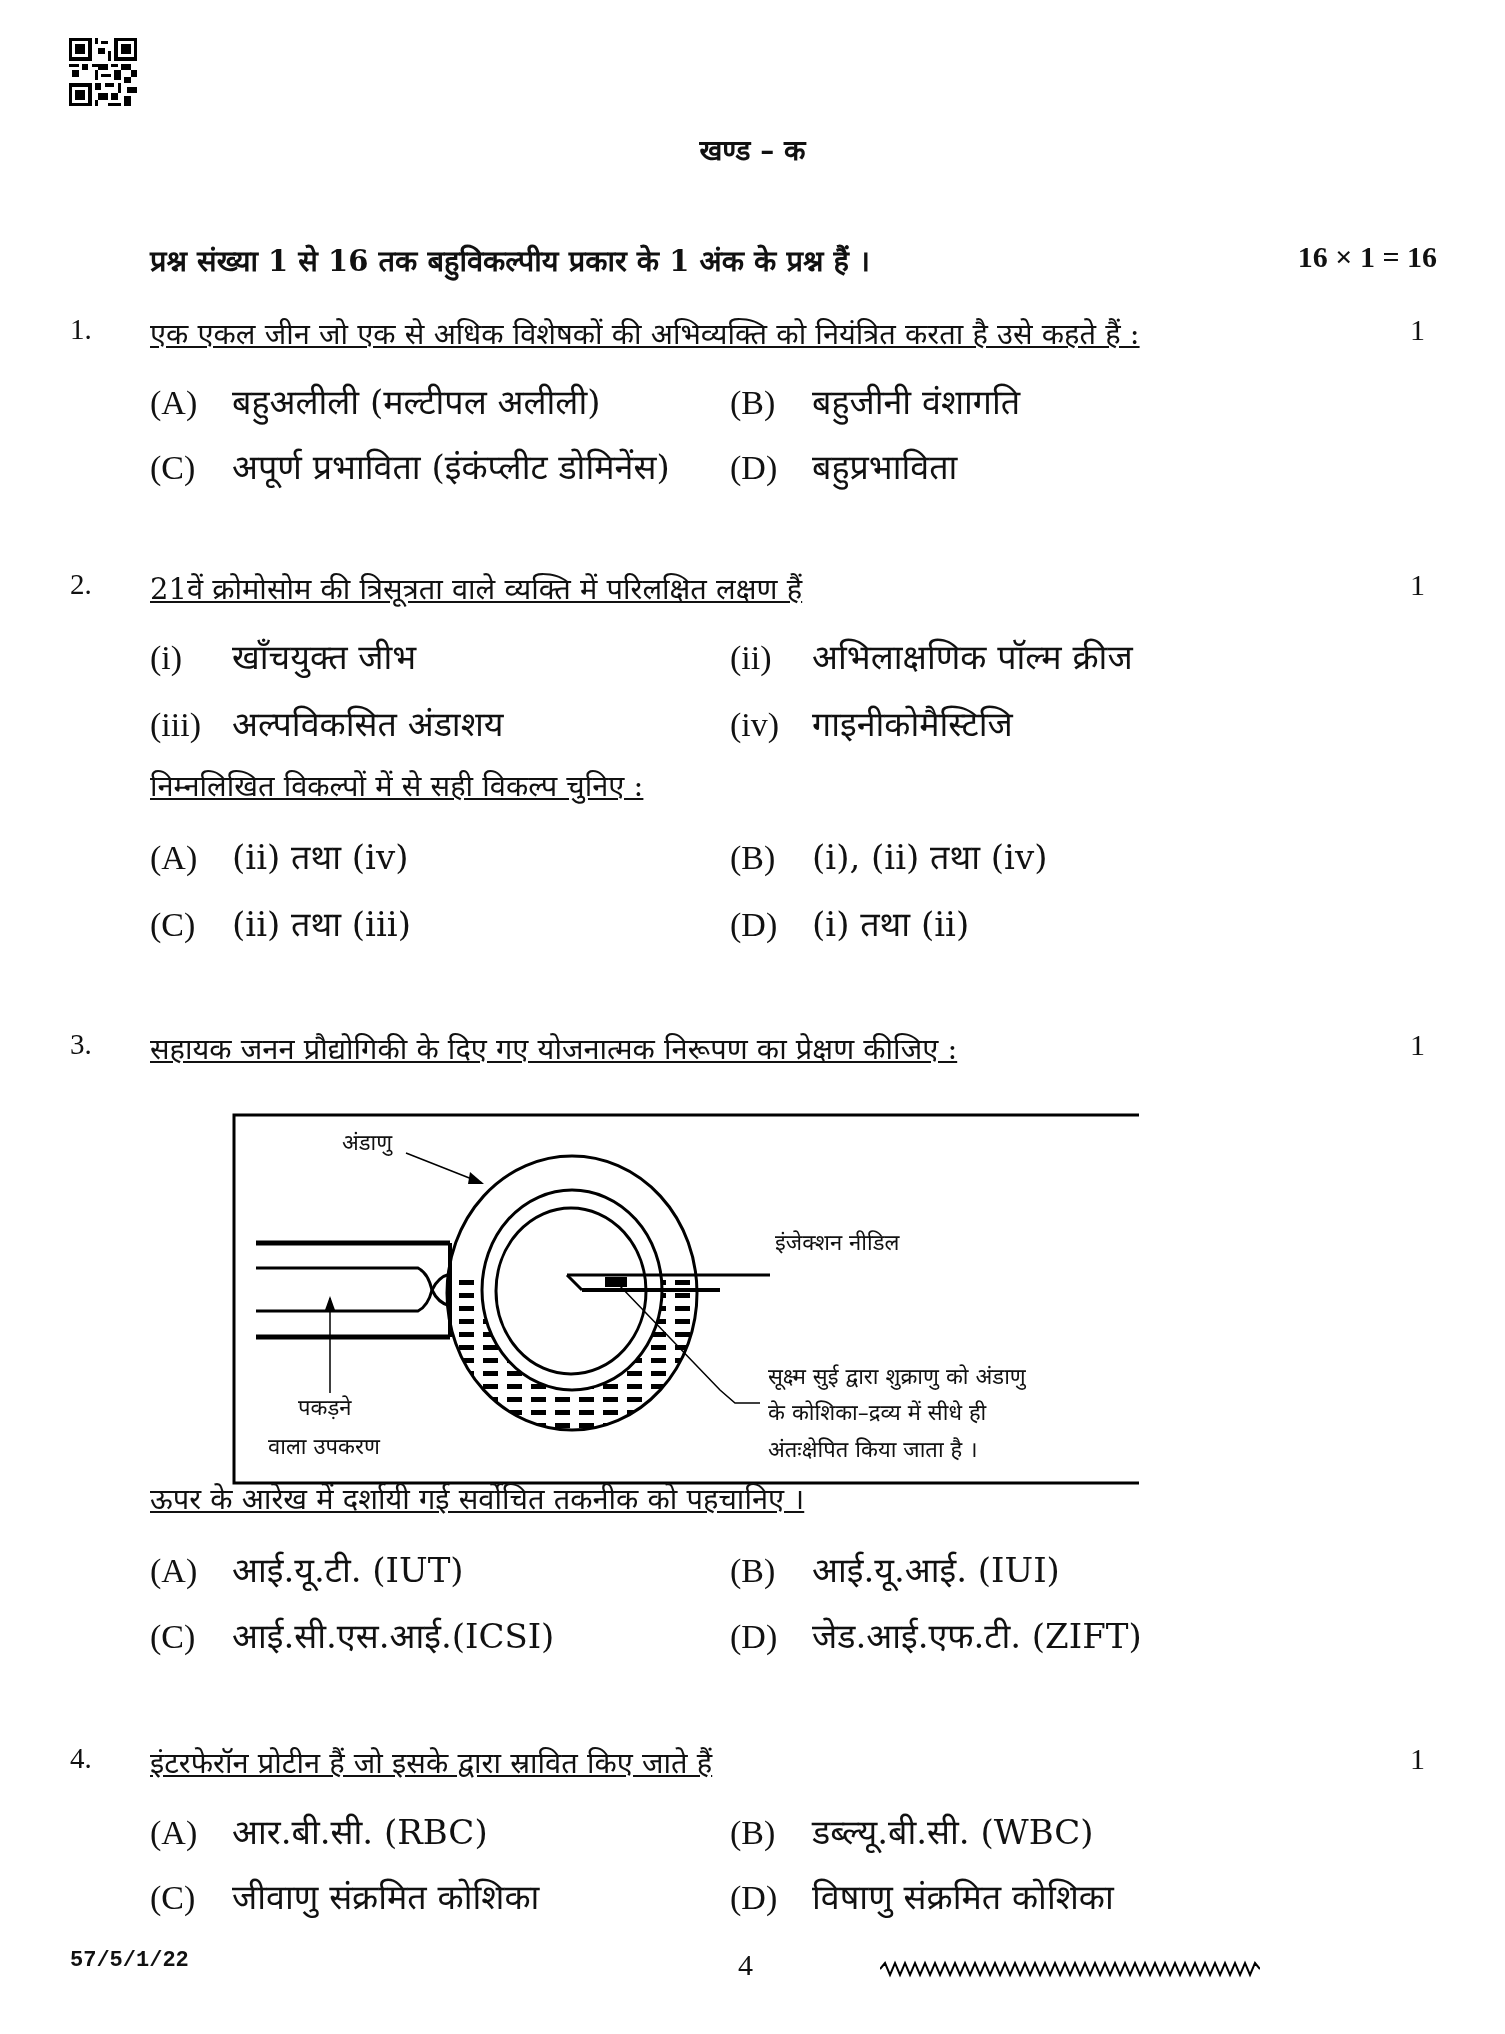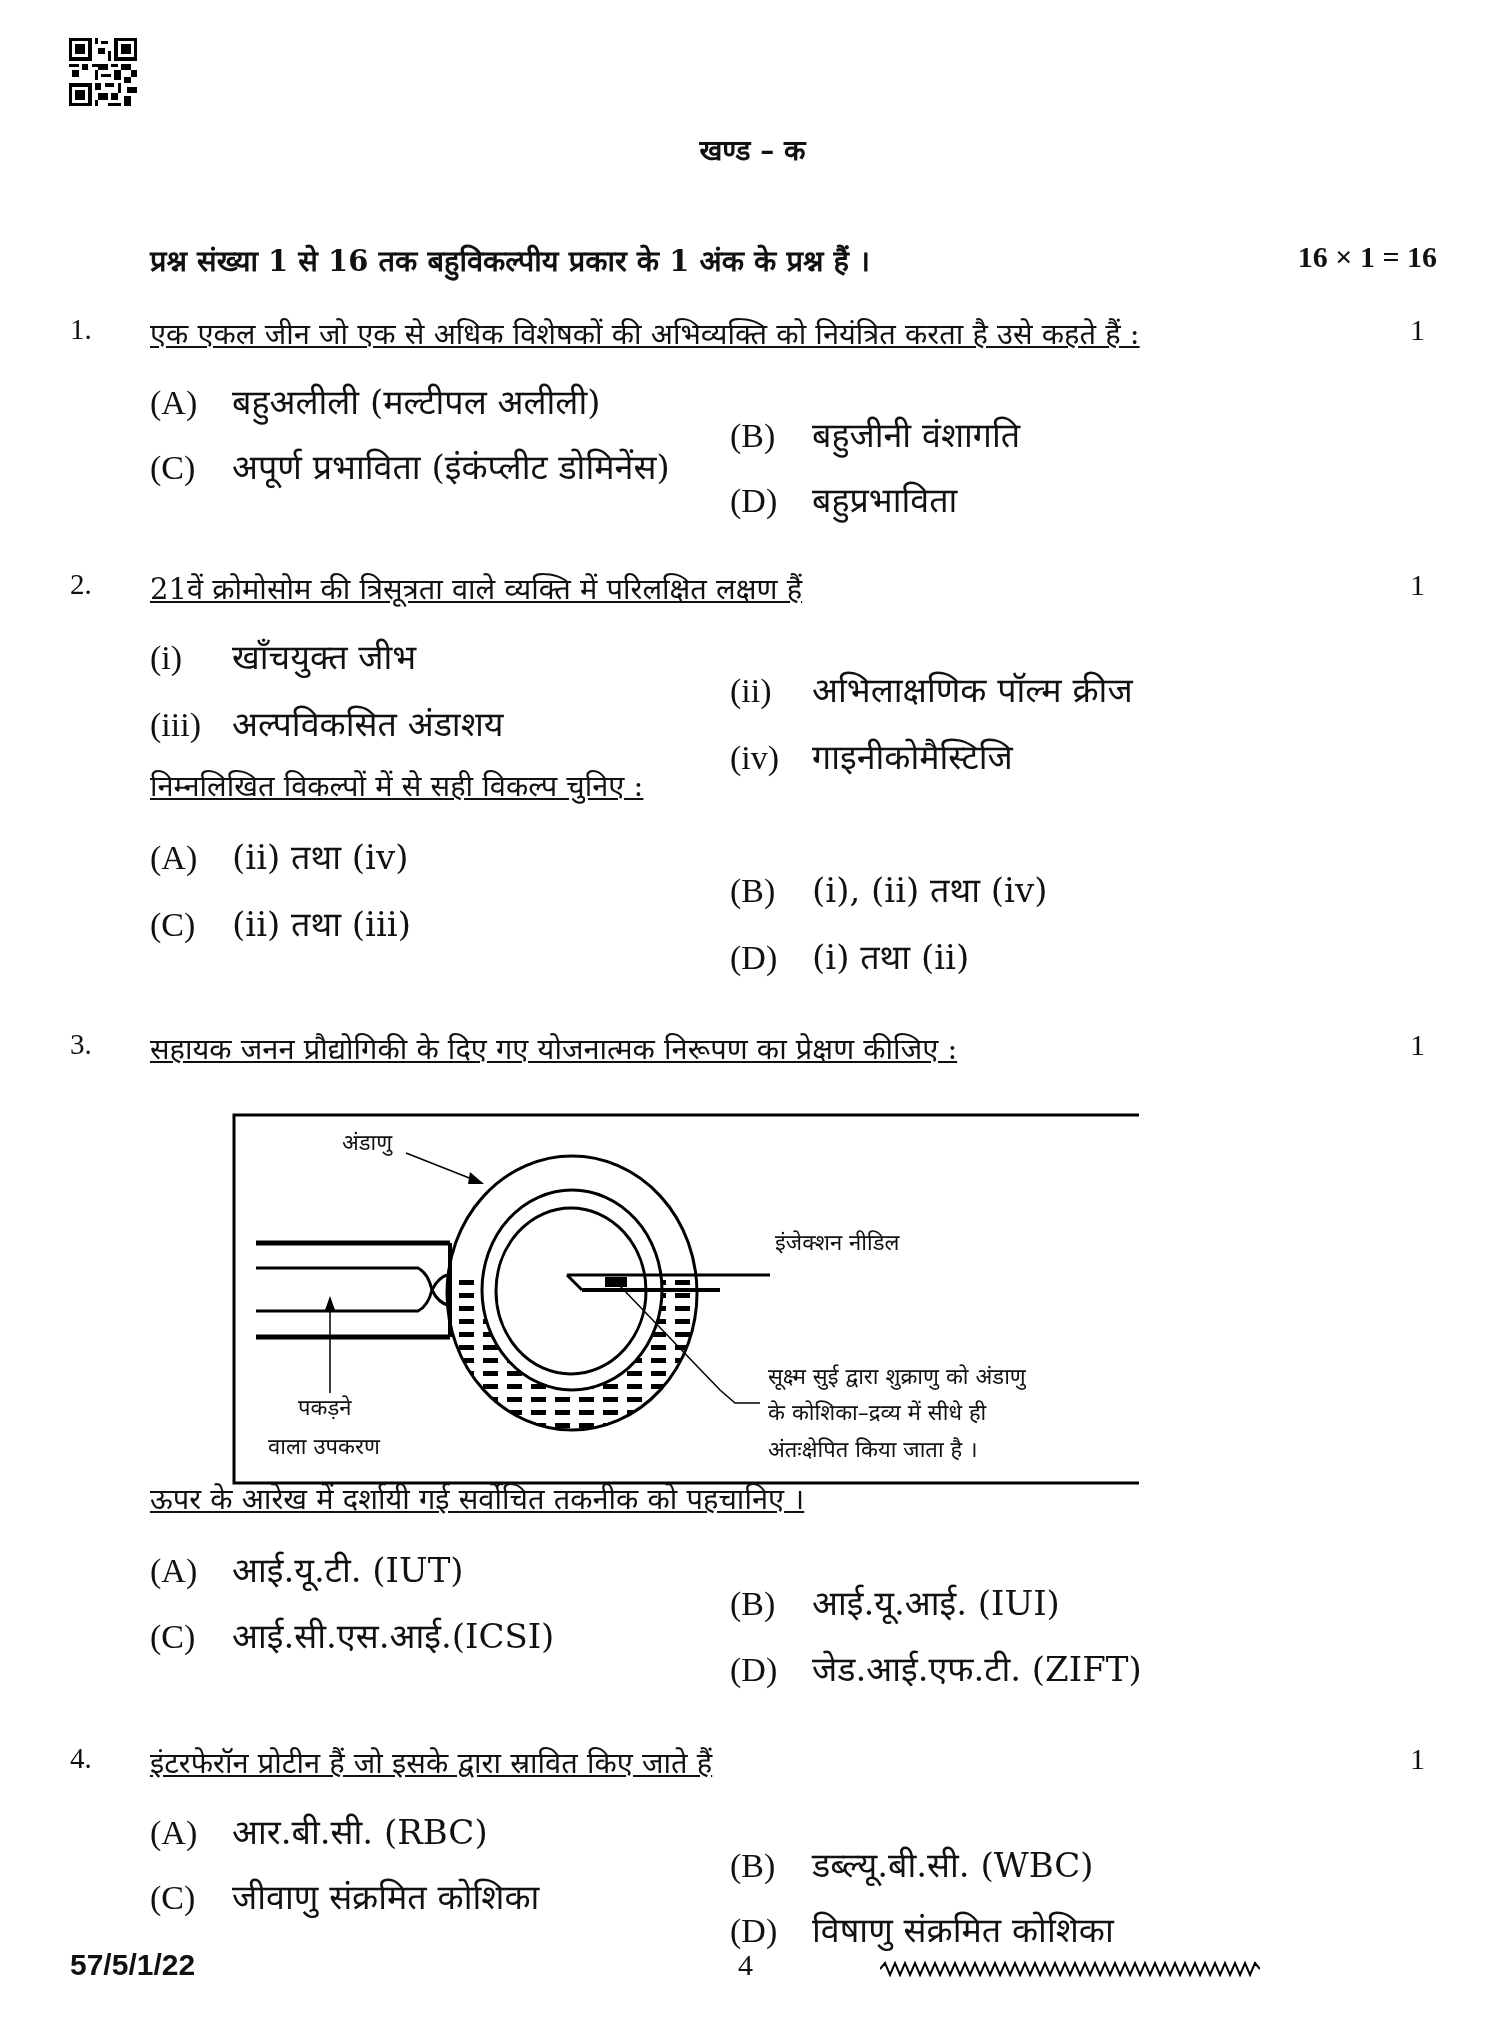--- a/index.html
+++ b/index.html
@@ -9,22 +9,22 @@
   .qr { position:absolute; left:68px; top:38px; width:70px; height:68px; }
   .section { left:0; width:1505px; top:130px; text-align:center; font-size:28px; font-weight:bold; }
   .instr { left:150px; top:240px; font-size:29px; font-weight:bold; }
   .marks-total { right:68px; top:240px; font-size:30px; font-weight:bold; font-family:"Liberation Serif", serif;margin-left:46px; }
   .qnum { left:70px; font-size:29px; font-family:"Liberation Serif", serif; }
   .qtext { left:150px; font-size:29px;text-decoration:underline; }
   .qmark { right:80px; font-size:30px; font-family:"Liberation Serif", serif; }
   .opt { font-size:34px; }
   .opt .lbl { display:inline-block; width:82px; font-family:"Liberation Serif", serif; }
   .col1 { left:150px; }
-  .col2 { left:730px;margin-top:33px; }
-  .footer-code { left:70px; top:1948px; font-size:30px; font-weight:bold; font-family:Liberation Sans, sans-serif; }
+  .col2 { left:730px; }
+  .footer-code { left:70px; top:1948px; font-size:22px; font-weight:bold; font-family:Liberation Mono, monospace; }
   .footer-page { left:738px; top:1948px; font-size:30px; font-family:"Liberation Serif", serif; }
   .footer-wave { left:880px; top:1960px; width:380px; height:18px; }
   .diagram { position:absolute; left:230px; top:1108px; width:920px; height:385px; }
   .dlabel { position:absolute; font-family:"DejaVu Sans", "Liberation Sans", sans-serif; font-size:22px; white-space:nowrap; color:#111; }
 </style>
 </head>
 <body>
 
 <svg class="qr" viewBox="0 0 21 21" shape-rendering="crispEdges">
   <rect x="0" y="0" width="7" height="7" fill="#000"></rect>

